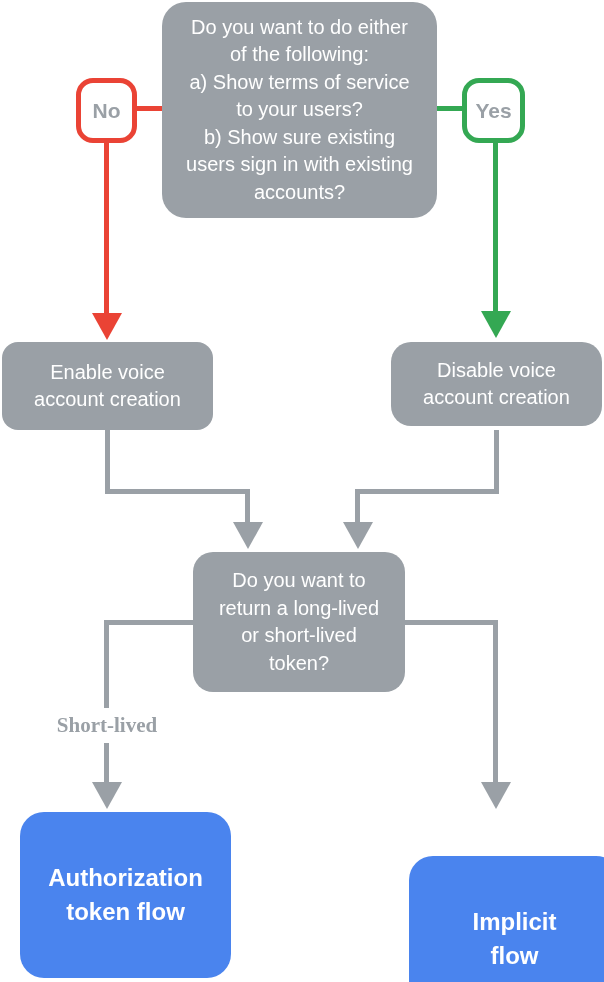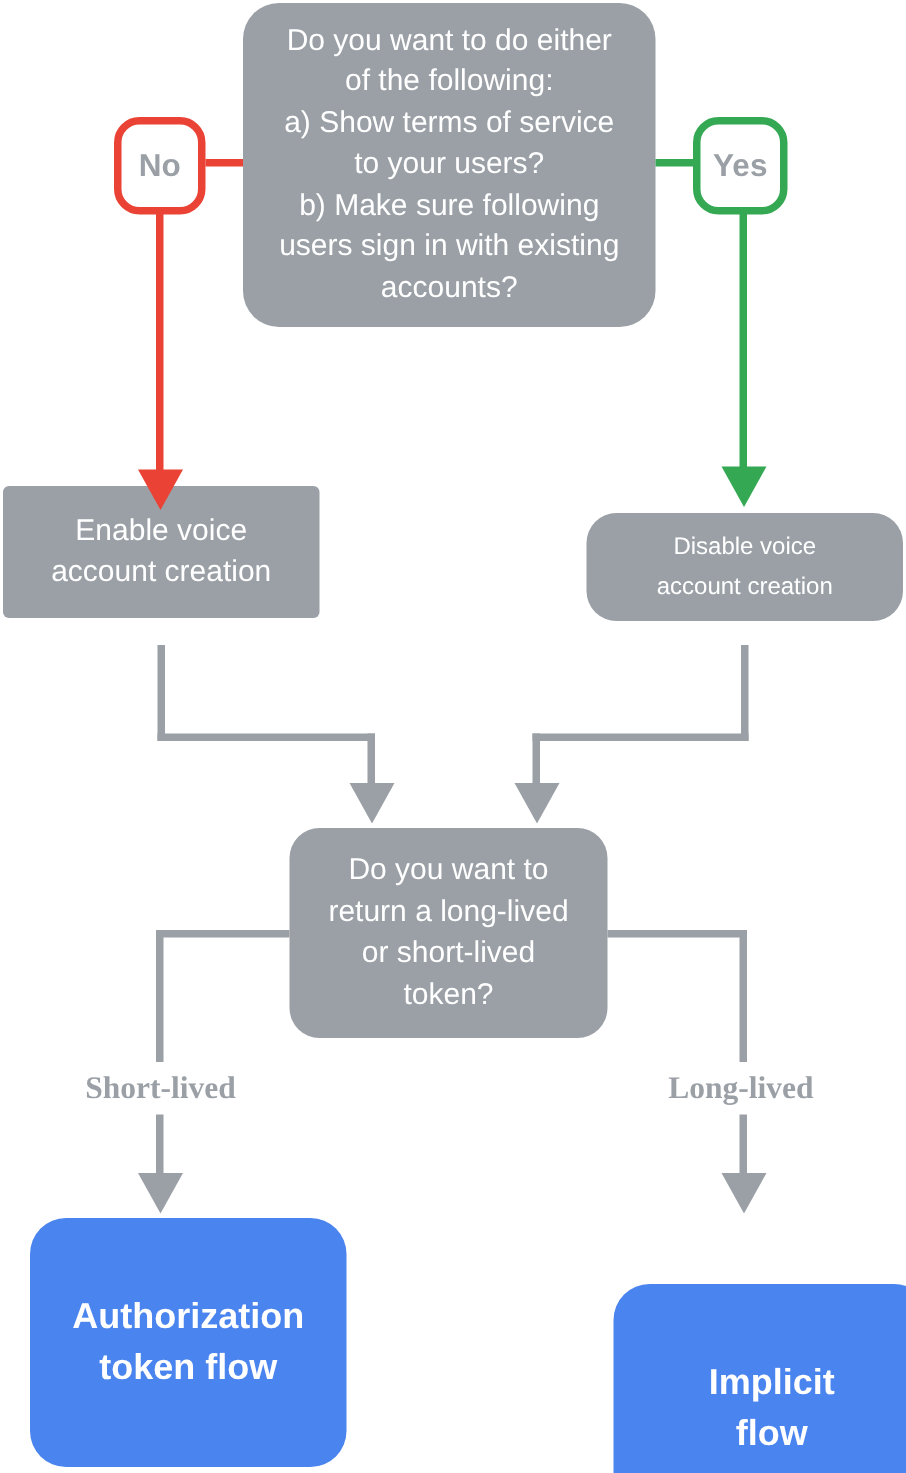--- a/index.html
+++ b/index.html
@@ -7,22 +7,22 @@
     position:relative; width:604px; height:982px; background:#ffffff;
     font-family:"Liberation Sans", sans-serif; overflow:hidden;
   }
   
   .gnode {
     position:absolute; background:var(--node_gray,#9AA0A6); color:var(--white,#fff);
     display:flex; flex-direction:column; align-items:center; justify-content:center;
     text-align:center; box-sizing:border-box;
   }
   #top-box    { left:162px; top:2px;   width:275px; height:216px; border-radius:24px; font-size:20px; line-height:27.5px; }
-  #enable-box { left:2px;   top:324px; width:211px; height:88px;  border-radius:4px; font-size:20px; line-height:27px; }
-  #disable-box{ left:391px; top:342px; width:211px; height:72px;  border-radius:20px; font-size:16px; line-height:27px; }
+  #enable-box { left:2px;   top:342px; width:211px; height:88px;  border-radius:16px; font-size:20px; line-height:27px; }
+  #disable-box{ left:391px; top:342px; width:211px; height:84px;  border-radius:20px; font-size:20px; line-height:27px; }
   #mid-box    { left:193px; top:552px; width:212px; height:140px; border-radius:20px; font-size:20px; line-height:27.5px; }
   .bluenode {
     position:absolute; background:var(--result_blue,#4A84EE); color:var(--white,#fff);
     display:flex; flex-direction:column; align-items:center; justify-content:center;
     text-align:center; font-weight:bold; font-size:24px; line-height:34px; border-radius:24px;margin-left:18px;
   }
   #auth-box     { left:2px;   top:812px; width:211px; height:166px; }
   #implicit-box { left:391px; top:856px; width:211px; height:166px; }
   
   .badge {
@@ -78,21 +78,21 @@
 </head>
 <body>
 
 <div class="stage">
 
   <div class="gnode" id="top-box">
     <div>Do you want to do either</div>
     <div>of the following:</div>
     <div>a) Show terms of service</div>
     <div>to your users?</div>
-    <div>b) Make sure following</div>
+    <div>b) Show sure existing</div>
     <div>users sign in with existing</div>
     <div>accounts?</div>
   </div>
 
   <div class="badge" id="no-badge">
     <span>No</span>
   </div>
   <div class="badge" id="yes-badge">
     <span>Yes</span>
   </div>
@@ -133,23 +133,20 @@
   <div class="line gray" id="ml-h"></div>
   <div class="line gray" id="mr-h"></div>
   <div class="line gray" id="ml-v"></div>
   <div class="line gray" id="mr-v"></div>
   <div class="arrow-down gray" id="ml-arrow"></div>
   <div class="arrow-down gray" id="mr-arrow"></div>
 
   <div class="branch-label" id="short-label">
     <span>Short-lived</span>
   </div>
-  <div class="branch-label" id="long-label">
-    <span>Long-lived</span>
-  </div>
 
   <div class="bluenode" id="auth-box">
     <div>Authorization</div>
     <div>token flow</div>
   </div>
   <div class="bluenode" id="implicit-box">
     <div>Implicit</div>
     <div>flow</div>
   </div>
 

